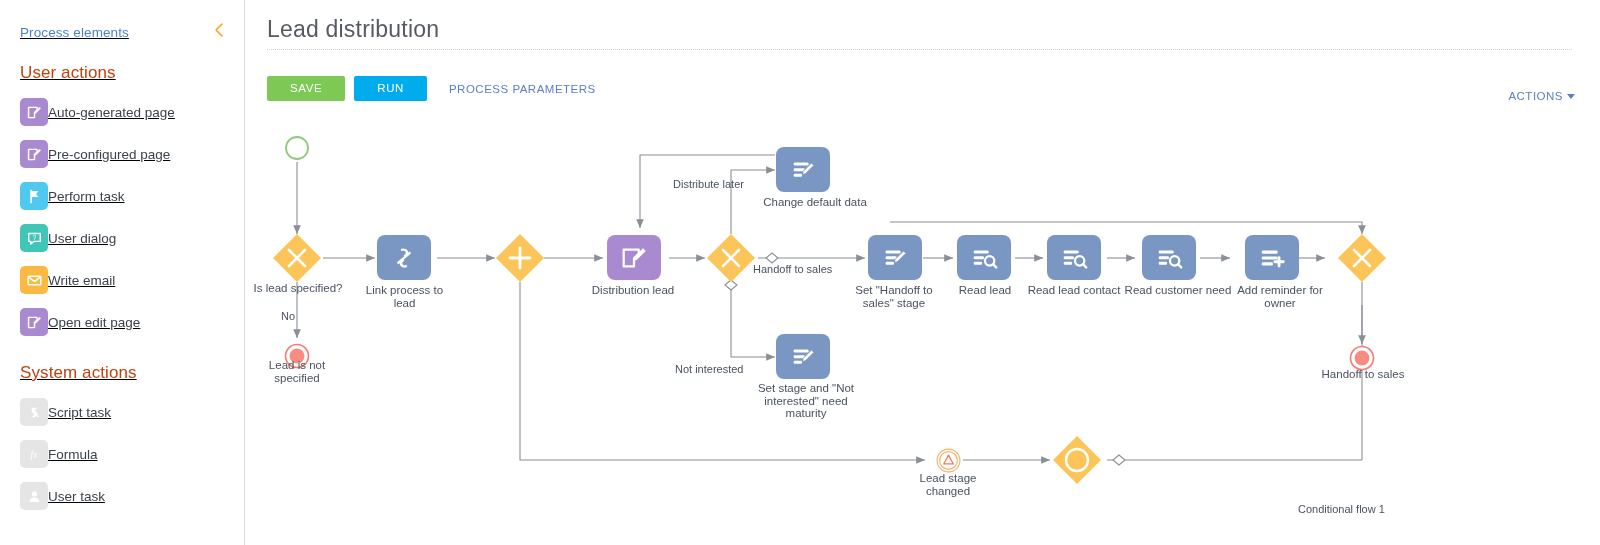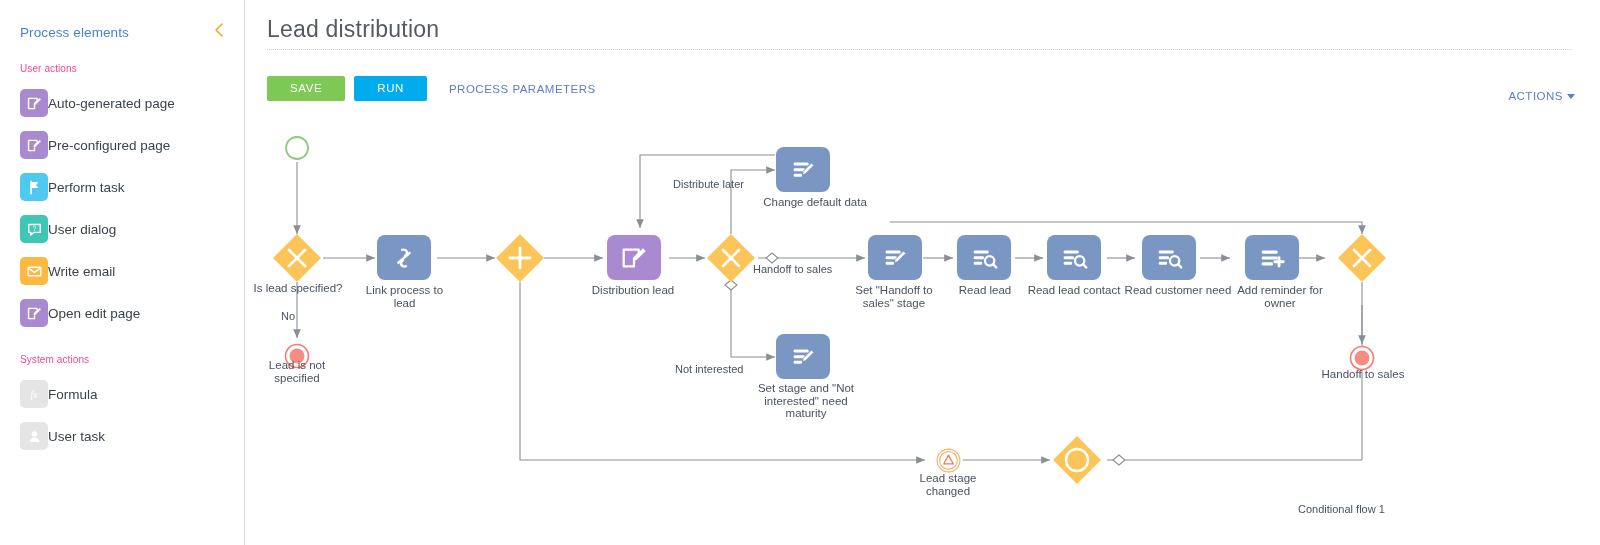--- a/index.html
+++ b/index.html
@@ -3,21 +3,21 @@
 <meta charset="utf-8">
 <style>
   * { box-sizing: border-box; }
   html, body {
     margin: 0; padding: 0;
     width: 1600px; height: 545px;
     background: #ffffff;
     font-family: "Liberation Sans", sans-serif;
     overflow: hidden;
   }
-  #app { position: relative; width: 1600px; height: 545px; display: flex; }
+  #app { position: relative; width: 1600px; height: 545px; display: flex; text-decoration: underline; }
 
   
   .sidebar {
     width: 245px; height: 545px;
     background: #ffffff;
     border-right: 1px solid #dcdcdc;
     position: relative;
     flex: 0 0 245px;
   }
   .sidebar-header {
@@ -25,21 +25,21 @@
     padding: 22px 18px 0 20px;
   }
   .sidebar-title {
     color: #4a7fd4; font-size: 13.5px; letter-spacing: .1px;
   }
   .collapse-btn {
     color: #f5a623; font-size: 17px; line-height: 1;
     cursor: pointer; padding: 0 2px 2px 2px; font-weight: 300;
   }
   .group-label {
-    color: #ec4899; font-size: 10px;
+    color: #c2410c; font-size: 17px;
     padding: 20px 0 8px 20px;
     letter-spacing: .1px;
   }
   .palette-item {
     display: flex; align-items: center;
     height: 42px; padding-left: 20px;
     cursor: pointer;
   }
   .pal-icon {
     width: 28px; height: 28px; border-radius: 5px;
@@ -179,20 +179,29 @@
         <svg width="17" height="17" viewBox="0 0 20 20">
             <path d="M3 4h10v3l-3 3v6H3z" fill="none" stroke="#fff" stroke-width="1.7" stroke-linejoin="round"></path>
             <path d="M16 3.5l1.6 1.6-6 6-2.1.5.5-2.1z" fill="#fff"></path>
           </svg>
       </span>
       <span class="pal-label">Open edit page</span>
     </div>
 
     <div class="group-label">System actions</div>
 
+    <div class="palette-item">
+      <span class="pal-icon c-blue">
+        <svg width="17" height="17" viewBox="0 0 20 20">
+            <path d="M6 4.5h8c-2 1.2-3 2.3-3 3.6 0 1.6 2.8 1.8 2.8 3.6 0 1.5-1.6 2.6-3.8 3.8h-4.2c2.2-1.1 3.6-2.1 3.6-3.4 0-1.7-2.8-1.9-2.8-3.8C6.6 6.9 7.4 5.7 6 4.5z" fill="#fff"></path>
+            <circle cx="13.8" cy="14.4" r="1.1" fill="#fff"></circle>
+          </svg>
+      </span>
+      <span class="pal-label">Script task</span>
+    </div>
 
     <div class="palette-item">
       <span class="pal-icon c-blue">
         <svg width="20" height="17" viewBox="0 0 22 20">
             <text x="11" y="14.5" font-size="11" fill="#fff" text-anchor="middle" font-style="italic" font-family="Liberation Serif">fx</text>
           </svg>
       </span>
       <span class="pal-label">Formula</span>
     </div>
 

